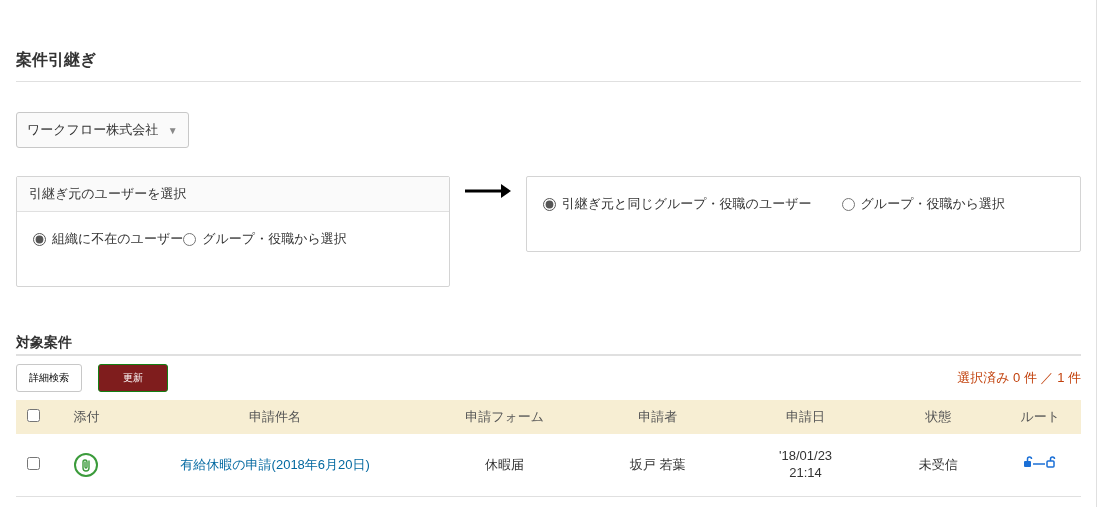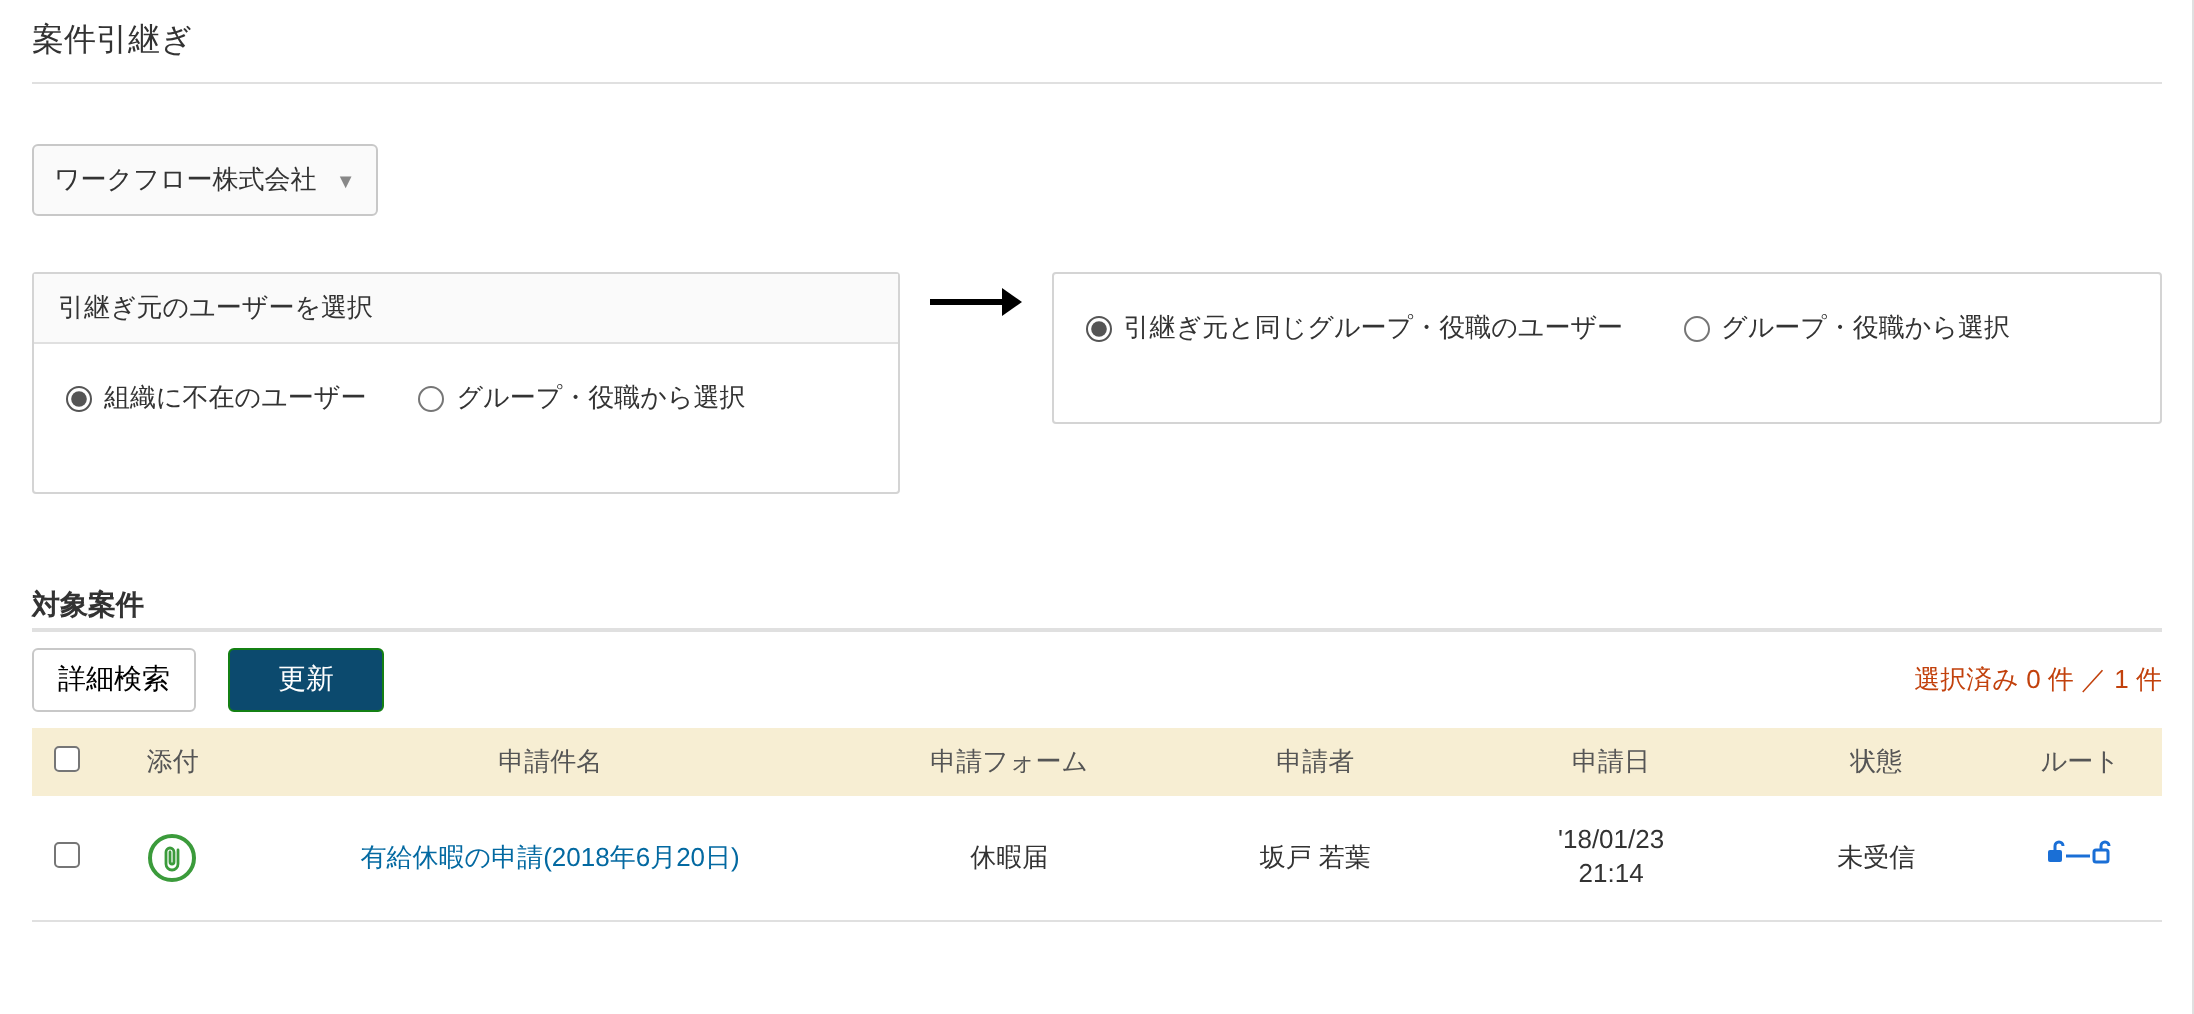--- a/index.html
+++ b/index.html
@@ -1,35 +1,35 @@
 <!DOCTYPE html>
 <html><head>
 <meta charset="utf-8">
 <style>
   * { box-sizing: border-box; margin: 0; padding: 0; }
   html, body { font-family: "Hiragino Kaku Gothic ProN", "Meiryo", sans-serif; font-size: 13px; color:#333; background:#fff; }
   .page { width:1097px; min-height:507px; padding:10px 16px 16px 16px; position:relative; }
-  h1.page-title { font-size:16px; font-weight:normal; margin-bottom:10px; }
+  h1.page-title { font-size:16px; font-weight:bold; margin-bottom:10px;margin-top:40px; }
   .hr { border:none; border-top:1px solid #e0e0e0; margin-bottom:30px; }
   .company-select { display:inline-block; border:1px solid #c8c8c8; border-radius:3px; padding:8px 10px; background:#fafafa; cursor:pointer; }
   .caret { display:inline-block; margin-left:6px; color:#888; font-size:10px; }
   .panels-row { display:flex; align-items:flex-start; gap:8px; margin-top:28px; }
   .panel { border:1px solid #d4d4d4; border-radius:2px; width:438px; }
   .panel-header { background:#fafafa; border-bottom:1px solid #e0e0e0; padding:8px 12px; font-size:13px; }
   .panel-body { padding:18px 16px 22px 16px; }
-  .radio-row { display:flex; align-items:center; gap:26px; margin-bottom:16px; }
+  .radio-row { display:flex; align-items:center; margin-bottom:16px; }
   .radio-opt { display:flex; align-items:center; gap:6px; white-space:nowrap; }
   .radio-opt input { accent-color:#555; }
   .inner-select { display:inline-block; border:1px solid #c8c8c8; border-radius:3px; padding:8px 10px; background:#fff; cursor:pointer; }
   .arrow-box { width:60px; text-align:center; font-size:28px; font-weight:bold; color:#000; line-height:1; }
   .arrow-svg { width:46px; height:16px; }
   .section-title { font-size:14px; font-weight:bold; margin-top:47px; margin-bottom:2px; }
   .toolbar-row { display:flex; align-items:center; border-top:2px solid #e0e0e0; padding-top:8px; }
-  .btn { border:1px solid #c8c8c8; border-radius:3px; background:#fff; padding:6px 12px; cursor:pointer; font-size:14px; }
-  .btn-green { background:#0c4a6e; color:#fff; border:1px solid #148014; padding:6px 24px; margin-left:16px; }
+  .btn { border:1px solid #c8c8c8; border-radius:3px; background:#fff; padding:6px 12px; cursor:pointer; font-size:10px; }
+  .btn-green { background:#7f1d1d; color:#fff; border:1px solid #148014; padding:6px 24px; margin-left:16px; }
   .status-text { margin-left:auto; font-size:13px; color:#c2410c; }
   table.data { width:100%; border-collapse:collapse; margin-top:8px; }
   table.data thead th { background:#f7eed3; color:#555; font-weight:normal; font-size:13px; padding:8px 6px; text-align:center; }
   table.data tbody td { padding:14px 6px; text-align:center; font-size:13px; vertical-align:middle; }
   .link { color:#0369a1; cursor:pointer; }
   .table-hr { border:none; border-top:1px solid #e0e0e0; }
   
   .panel.dest { width:560px; }
   .dest .radio-row { gap:30px; }
   

